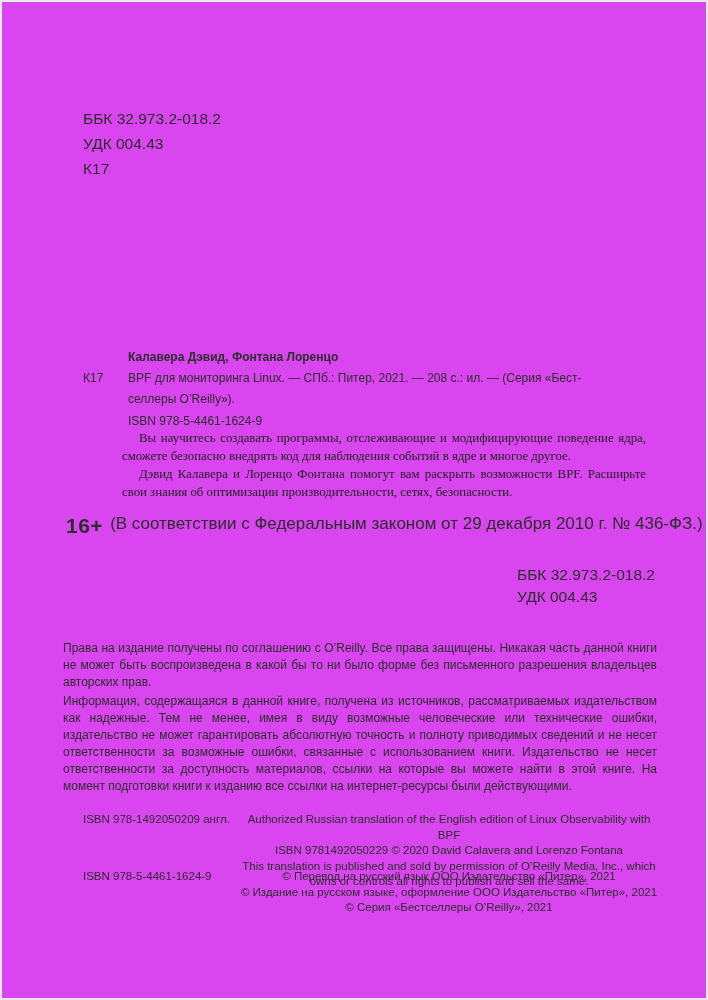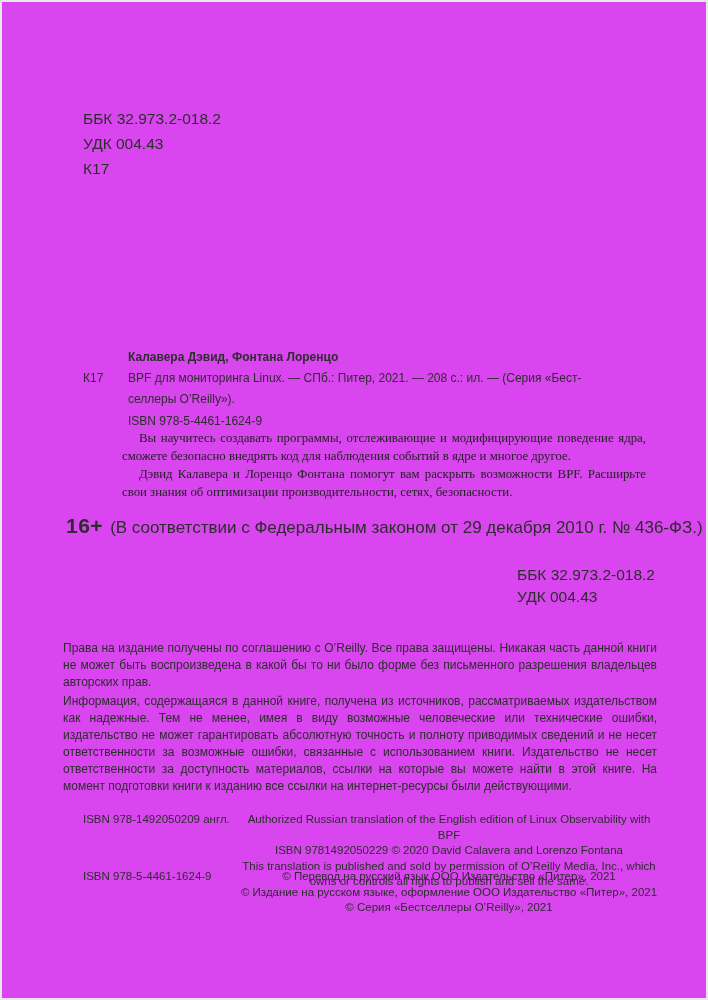--- a/index.html
+++ b/index.html
@@ -29,21 +29,21 @@
   
   .annotation {
     left: 122px; top: 429px; width: 524px;
     font-family: "Liberation Serif", serif;
     font-size: 12.8px; line-height: 18px;
     text-align: justify; color: #222222;
   }
   .annotation p { margin: 0; text-indent: 17px; }
 
   
-  .age { left: 66px; top: 514px; display: flex; align-items: flex-end; gap: 7px; white-space: nowrap; }
+  .age { left: 66px; top: 514px; display: flex; align-items: flex-start; gap: 7px; white-space: nowrap; }
   .age-badge { font-weight: bold; font-size: 21px; letter-spacing: 0.5px; }
   .age-note { font-size: 17px; }
 
   
   .right-codes { left: 517px; top: 564px; font-size: 15.5px; line-height: 22px; }
 
   
   .legal { left: 63px; top: 640px; width: 594px; font-size: 12px; line-height: 17px; text-align: justify; }
   .legal p { margin: 0; }
   .legal p + p { margin-top: 2px; }

